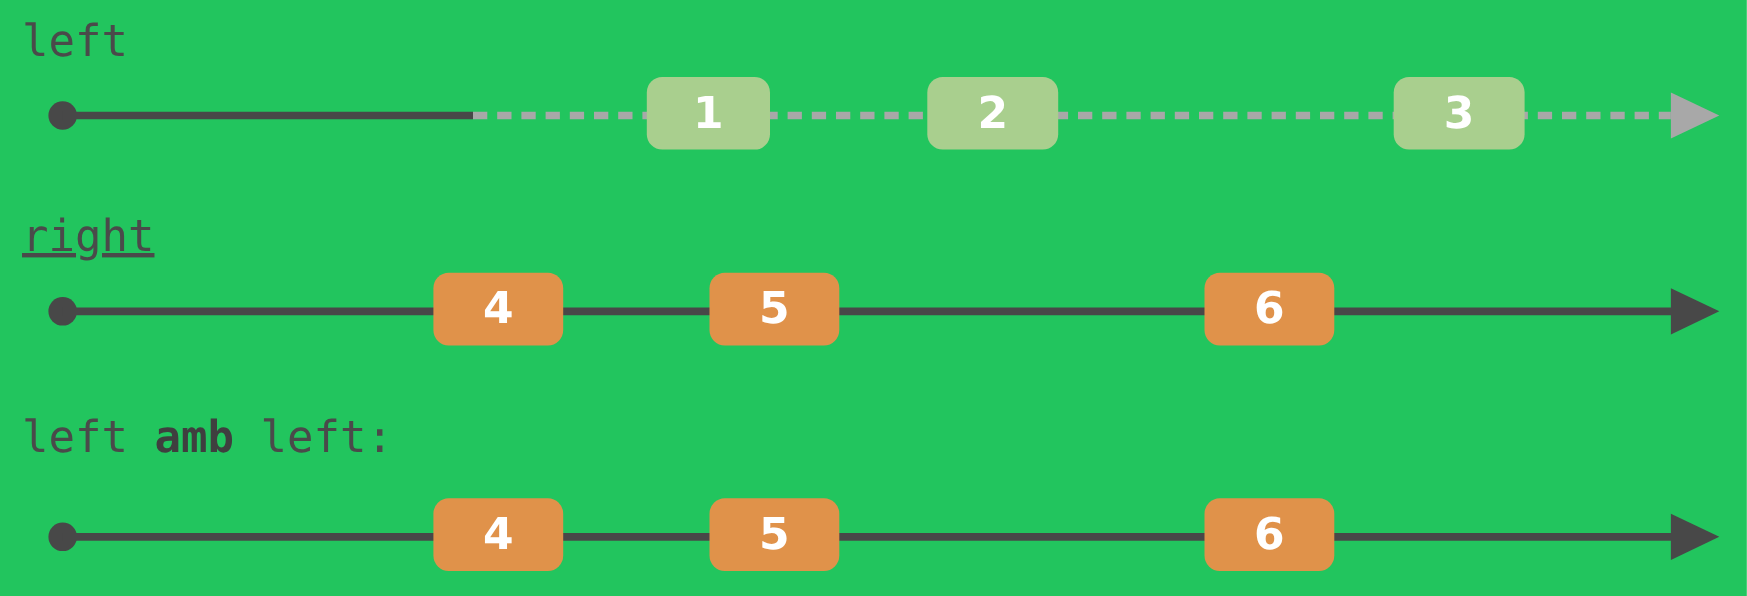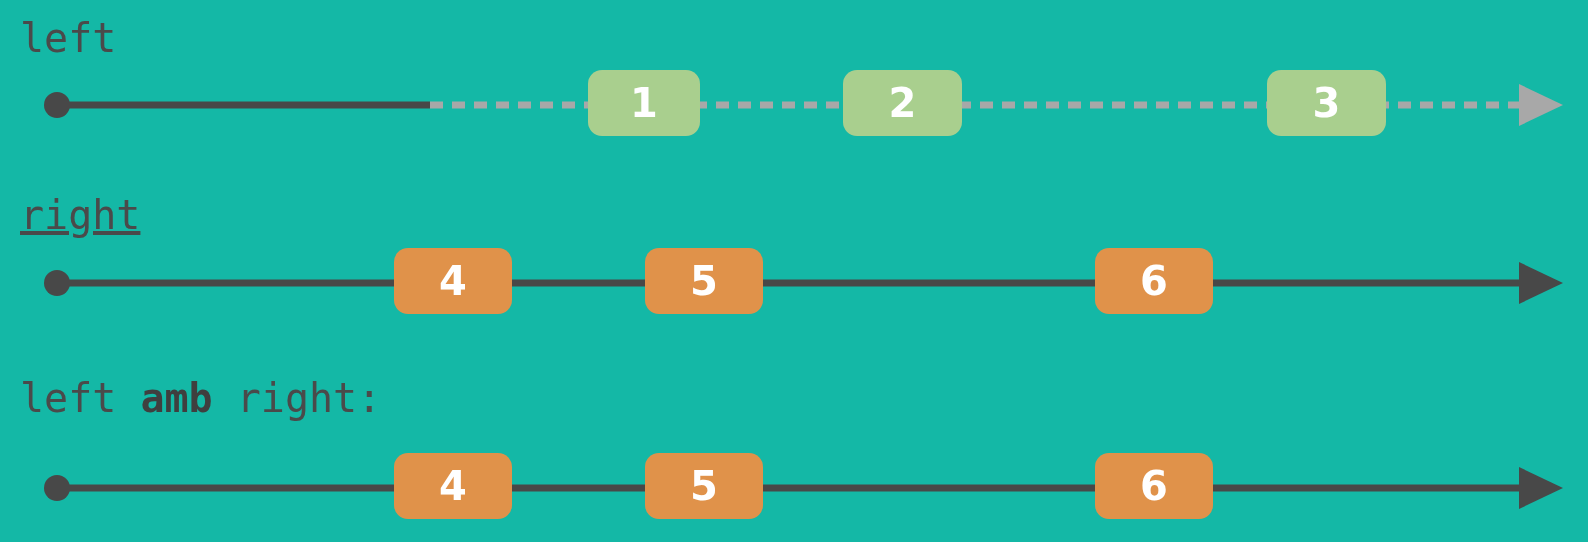--- a/index.html
+++ b/index.html
@@ -68,21 +68,21 @@
     line-height: 1;
     user-select: none;
     box-sizing: border-box;
   }
   .marble.green  { background: #a9cf8e; }
   .marble.orange { background: #e0924a; }
 </style>
 </head>
 <body>
 
-<div id="diagram" style="background: #14b8a6;">
+<div id="diagram" style="background: #22c55e;">
     <div class="timeline-row" style="top: 0px;">
       <div class="timeline-label" style="top: 18px; color: rgb(74, 74, 74);"><span>left</span></div>
       <svg class="axis-svg" viewBox="0 0 1588 60" width="1588" height="60" style="top: 75px;">
         <circle cx="57" cy="30" r="13" fill="#484848"></circle>
         <line x1="57" y1="30" x2="430" y2="30" stroke="#484848" stroke-width="7"></line>
         <line x1="430" y1="30" x2="1519" y2="30" stroke="#a8a8a8" stroke-width="7" stroke-dasharray="13 9"></line>
         <polygon points="1519,9 1563,30 1519,51" fill="#a8a8a8"></polygon>
       </svg>
       <div class="marble green" style="left: 588px; top: 70px; width: 112px; height: 66px; background: rgb(169, 207, 142); color: rgb(255, 255, 255);">
         <span>1</span>
@@ -105,21 +105,21 @@
         <span>4</span>
       </div>
       <div class="marble orange" style="left: 645px; top: 248px; width: 118px; height: 66px; background: rgb(224, 146, 74); color: rgb(255, 255, 255);">
         <span>5</span>
       </div>
       <div class="marble orange" style="left: 1095px; top: 248px; width: 118px; height: 66px; background: rgb(224, 146, 74); color: rgb(255, 255, 255);">
         <span>6</span>
       </div>
     </div>
     <div class="timeline-row" style="top: 0px;">
-      <div class="timeline-label" style="top: 378px; color: rgb(74, 74, 74);"><span>left </span><span class="bold">amb</span><span> right:</span></div>
+      <div class="timeline-label" style="top: 378px; color: rgb(74, 74, 74);"><span>left </span><span class="bold">amb</span><span> left:</span></div>
       <svg class="axis-svg" viewBox="0 0 1588 60" width="1588" height="60" style="top: 458px;">
         <circle cx="57" cy="30" r="13" fill="#484848"></circle>
         <line x1="57" y1="30" x2="1523" y2="30" stroke="#484848" stroke-width="7"></line>
         <polygon points="1519,9 1563,30 1519,51" fill="#484848"></polygon>
       </svg>
       <div class="marble orange" style="left: 394px; top: 453px; width: 118px; height: 66px; background: rgb(224, 146, 74); color: rgb(255, 255, 255);">
         <span>4</span>
       </div>
       <div class="marble orange" style="left: 645px; top: 453px; width: 118px; height: 66px; background: rgb(224, 146, 74); color: rgb(255, 255, 255);">
         <span>5</span>

